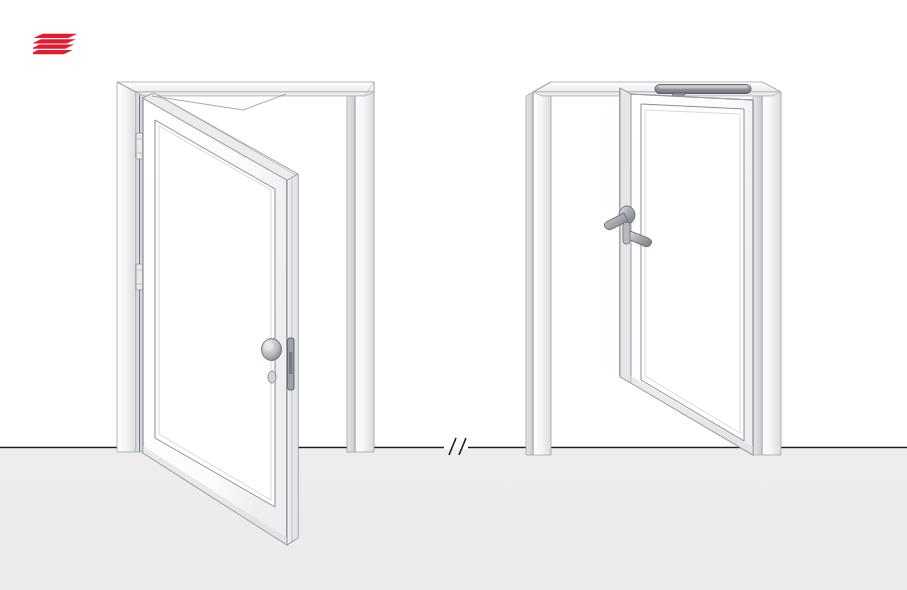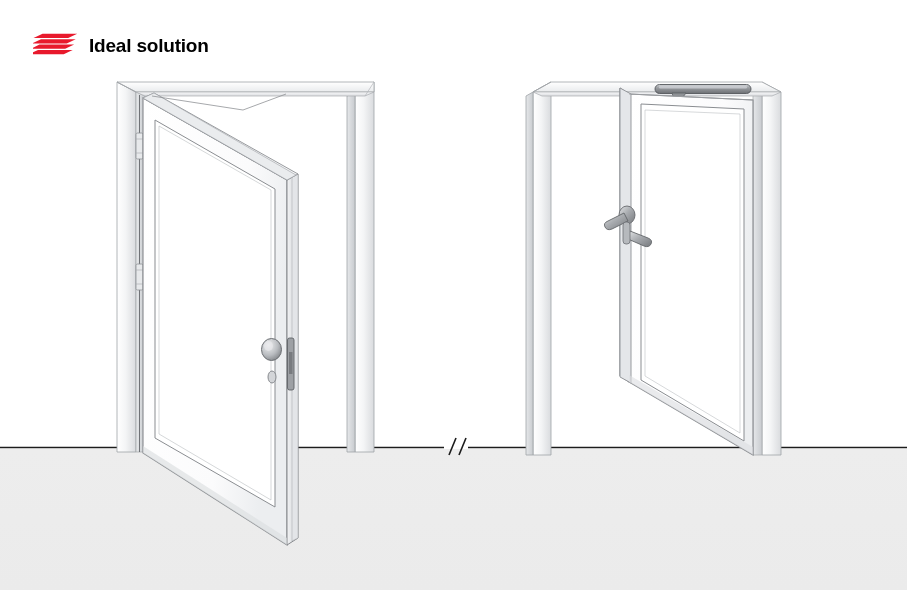--- a/index.html
+++ b/index.html
@@ -58,21 +58,20 @@
 
   <div id="brand">
     <svg id="brand-mark" viewBox="0 0 45 24" aria-hidden="true">
       <g>
         <polygon points="9.5,0.8 44.2,0.8 35.2,5.0 0.5,5.0" fill="#e8192c"></polygon>
         <polygon points="8.0,6.2 42.7,6.2 33.7,10.4 -1.0,10.4" fill="#e8192c"></polygon>
         <polygon points="6.5,11.6 41.2,11.6 32.2,15.8 -2.5,15.8" fill="#e8192c"></polygon>
         <polygon points="5.0,17.0 39.7,17.0 30.7,21.2 -4.0,21.2" fill="#e8192c"></polygon>
       </g>
     </svg>
-    <span id="brand-text">Ideal solution</span>
   </div>
 
   <svg id="scene" viewBox="0 0 907 590">
     <defs>
       <linearGradient id="gJambFace" x1="0" y1="0" x2="1" y2="0">
         <stop offset="0" stop-color="#ffffff"></stop>
         <stop offset="0.45" stop-color="#f4f5f6"></stop>
         <stop offset="1" stop-color="#d9dbde"></stop>
       </linearGradient>
       <linearGradient id="gJambSide" x1="0" y1="0" x2="1" y2="0">

